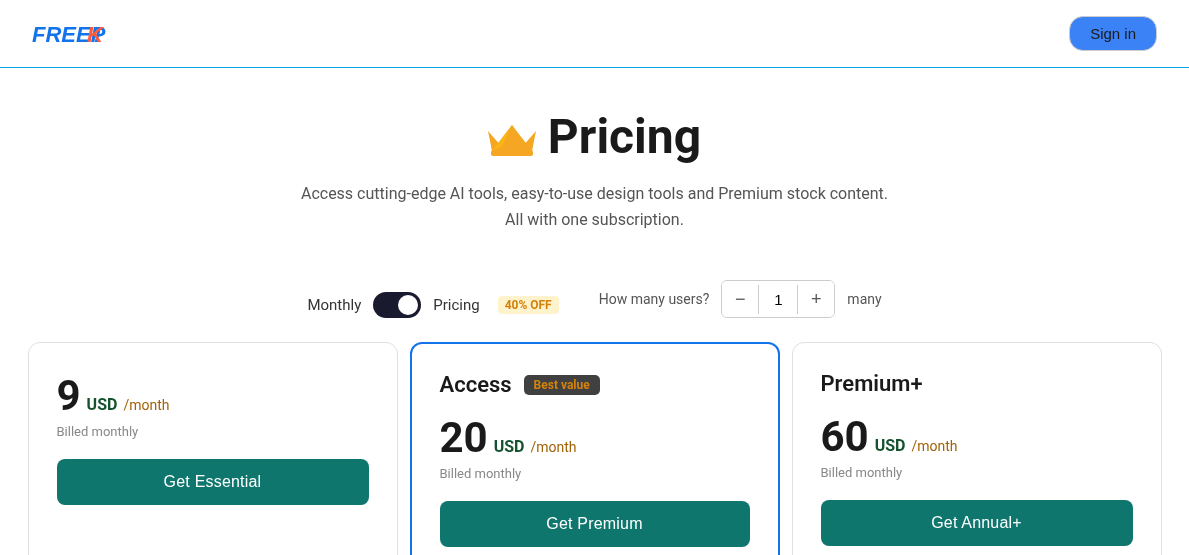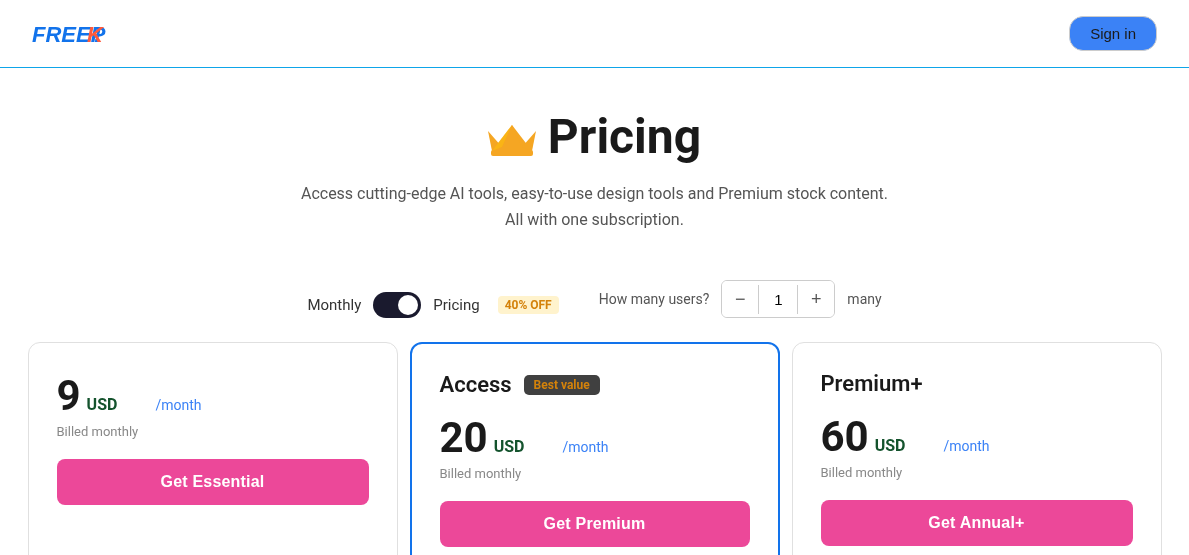--- a/index.html
+++ b/index.html
@@ -204,37 +204,36 @@
       font-weight: 700;
       color: #1a1a1a;
     }
     .price-currency {
       font-size: 16px;
       font-weight: 700;
       color: #14532d;
     }
     .price-period {
       font-size: 14px;
-      color: #3b82f6;
-      margin-left: 32px;
+      color: #a16207;
     }
     .billed-text {
       font-size: 13px;
       color: #888;
       margin-bottom: 20px;
     }
     .cta-btn {
       width: 100%;
       padding: 14px;
       border-radius: 8px;
       border: none;
-      background: #ec4899;
+      background: #0f766e;
       color: white;
       font-size: 16px;
-      font-weight: 700;
+      font-weight: 400;
       cursor: pointer;
       letter-spacing: 0.2px;
     }
   </style>
 </head>
 <body>
 
 <header class="header">
   <div class="logo">
     <svg width="120" height="28" viewBox="0 0 120 28">

